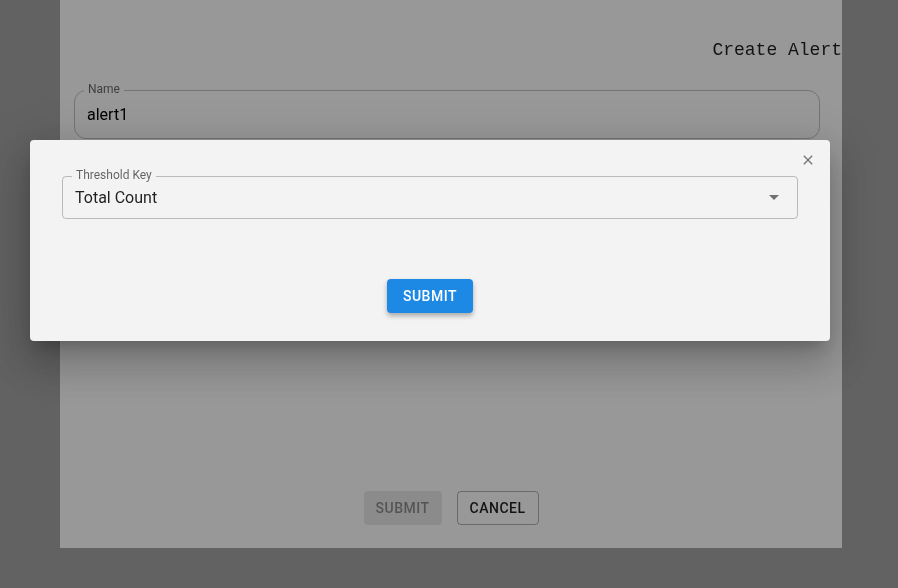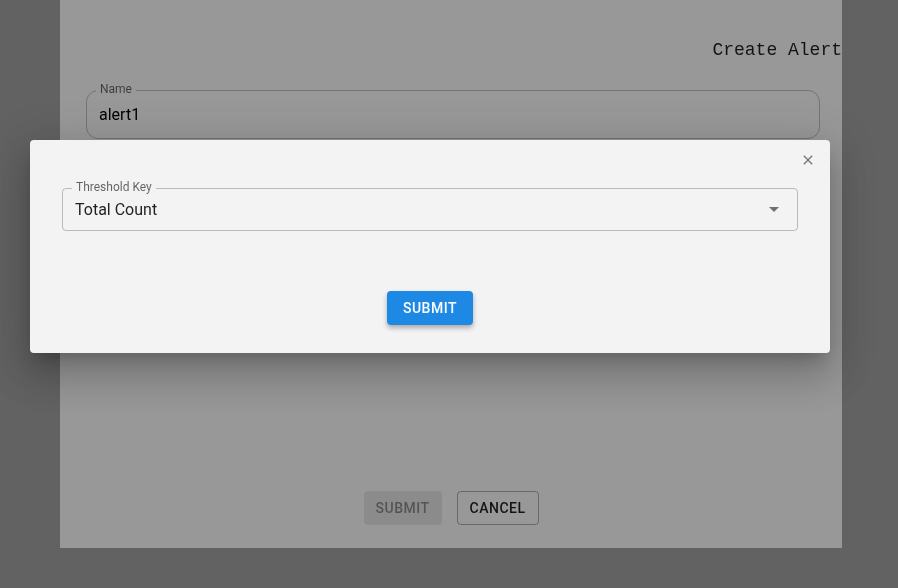--- a/index.html
+++ b/index.html
@@ -16,21 +16,21 @@
     .bg-title {
       text-align: right;
       font-size: 18px;
       color: rgba(0,0,0,0.87);
       padding: 40px 0 30px 0;
       font-weight: 400;
       font-family: Liberation Mono, monospace;
     }
     .bg-field-wrap {
       position: relative;
-      margin: 0 22px 20px 26px;
+      margin: 0 22px 20px 14px;
     }
     .bg-field-label {
       position: absolute;
       top: -8px; left: 10px;
       background: #f5f5f5;
       padding: 0 4px;
       font-size: 12px;
       color: rgba(0,0,0,0.6);
     }
     .bg-field {
@@ -96,21 +96,21 @@
       display: flex;
       align-items: center;
       justify-content: center;
     }
     .modal-close svg { width: 16px; height: 16px; }
     
     .modal-field-row {
       display: flex;
       align-items: center;
       gap: 15px;
-      margin-top: 34px;
+      margin-top: 22px;
     }
     .modal-field-wrap {
       position: relative;
       flex: 1;
     }
     .modal-field-label {
       position: absolute;
       top: -8px; left: 10px;
       background: #f3f3f3;
       padding: 0 4px;

